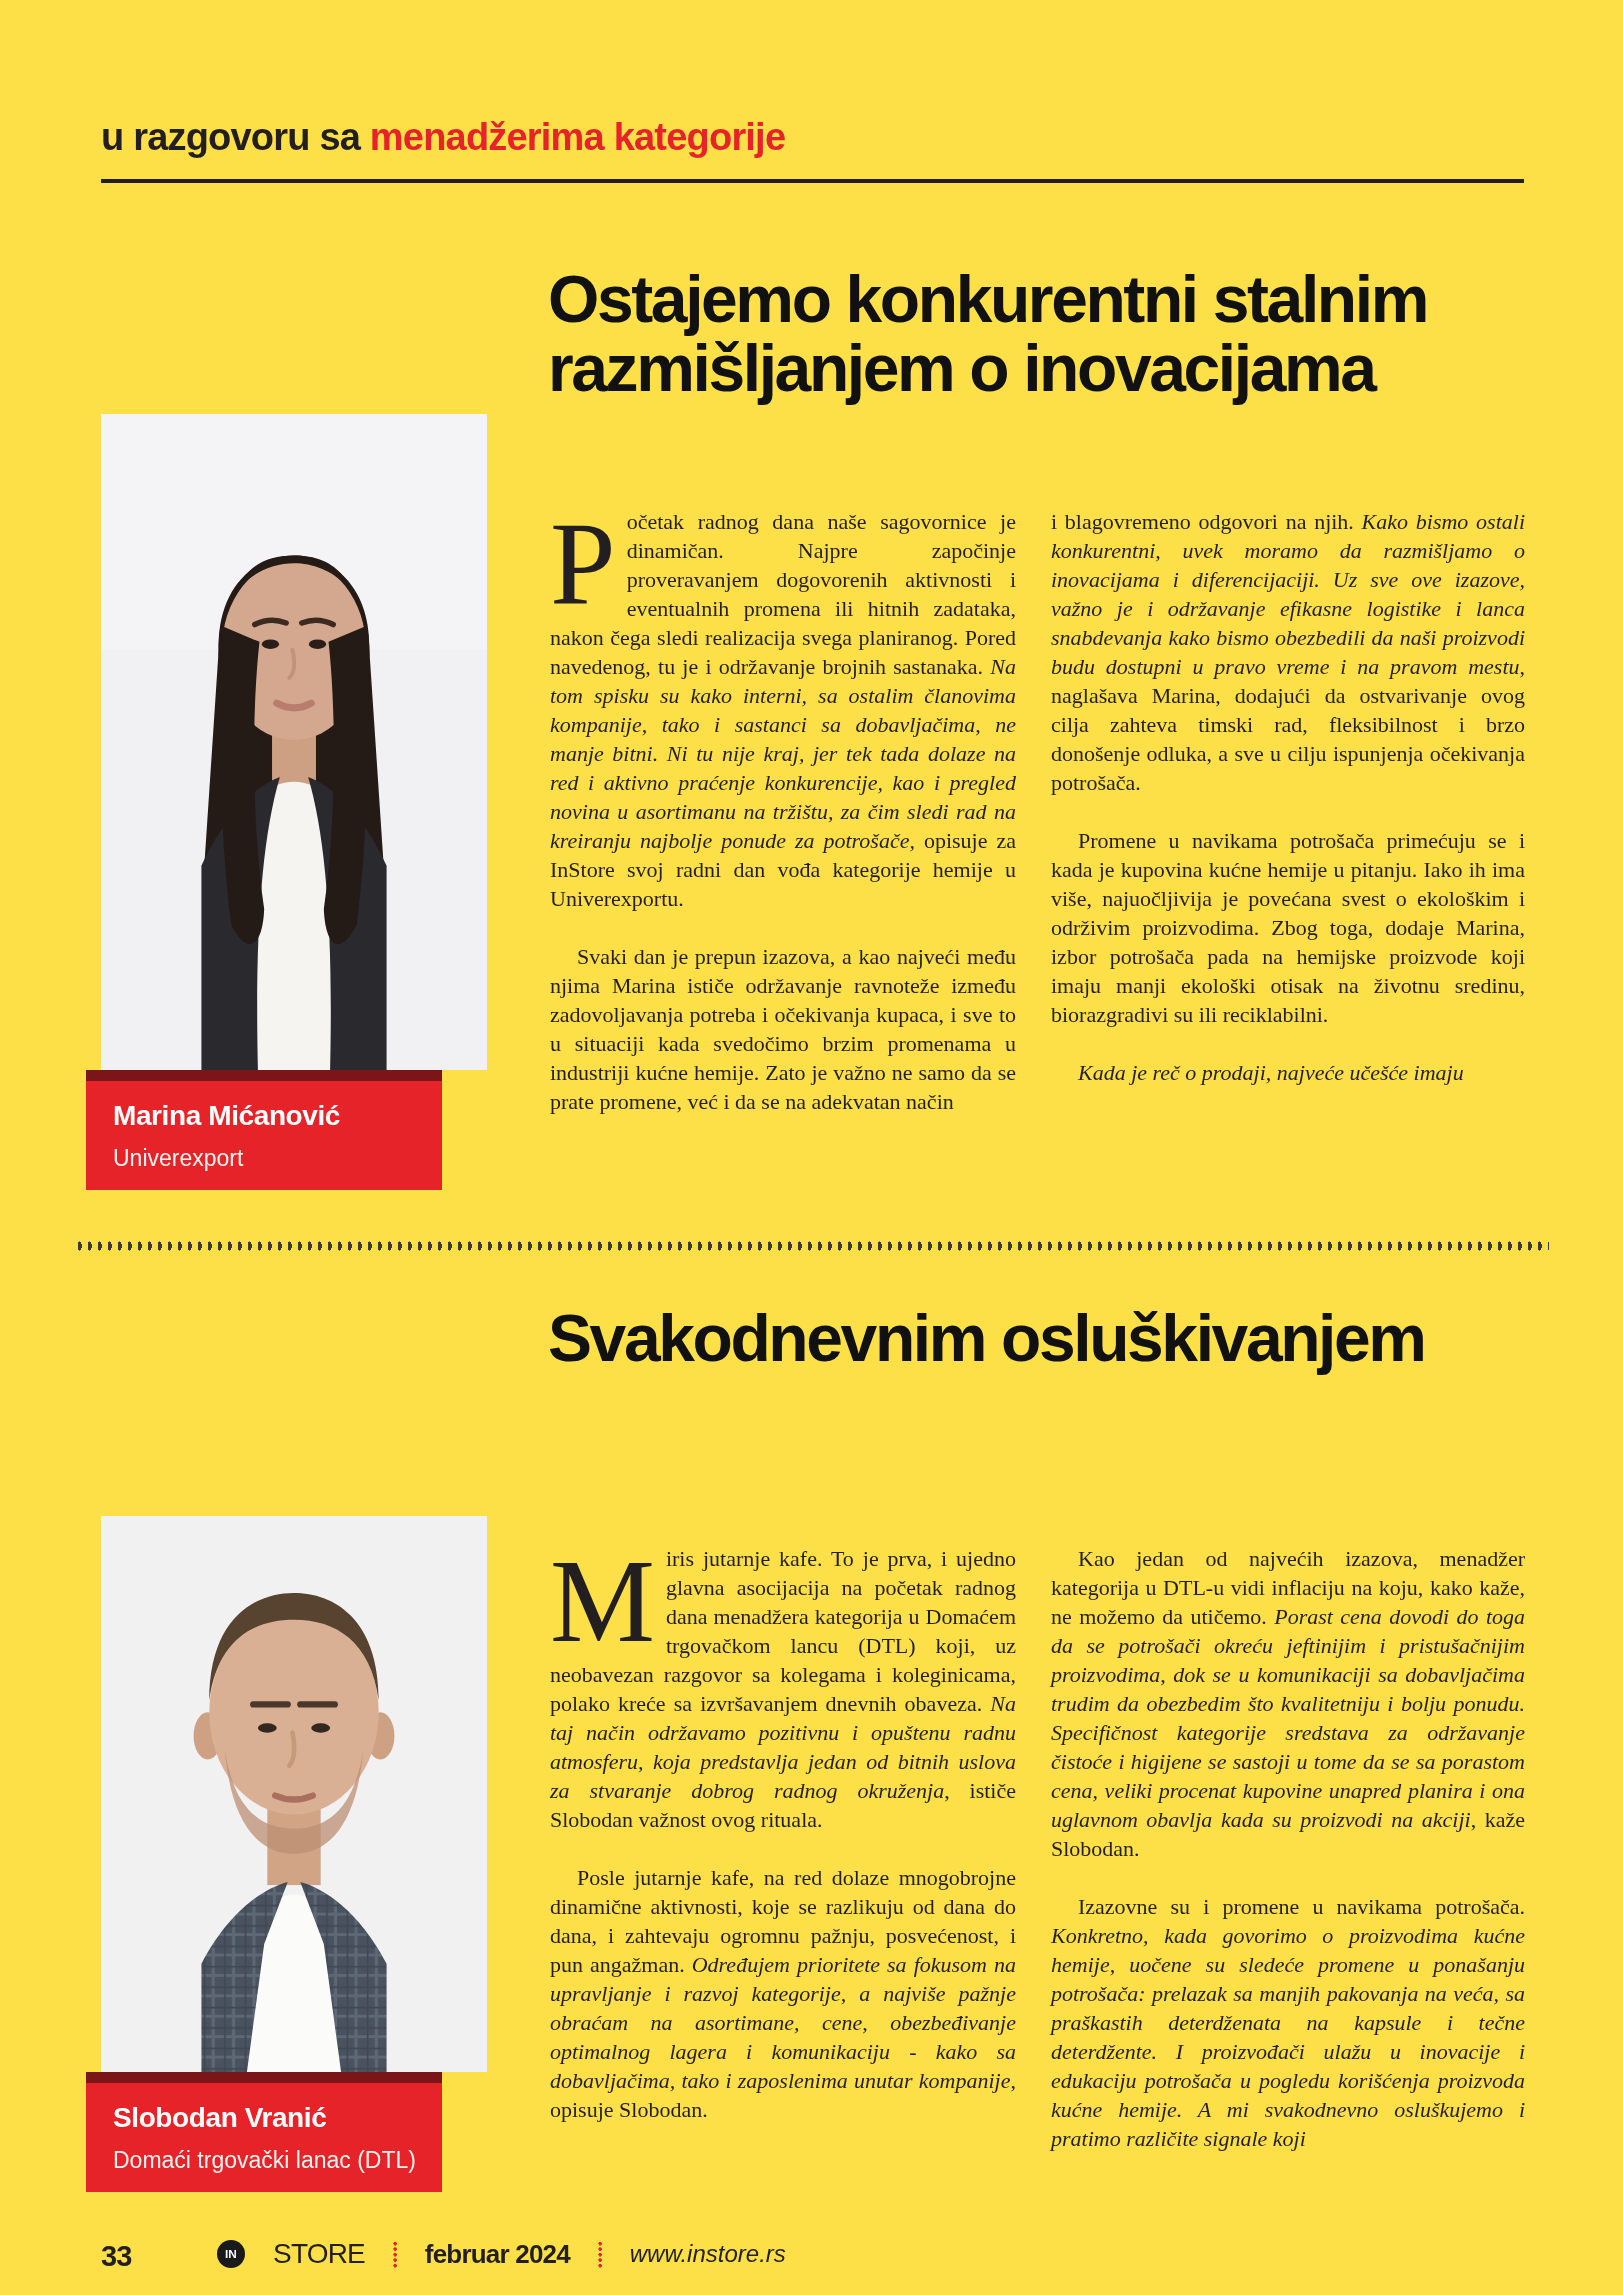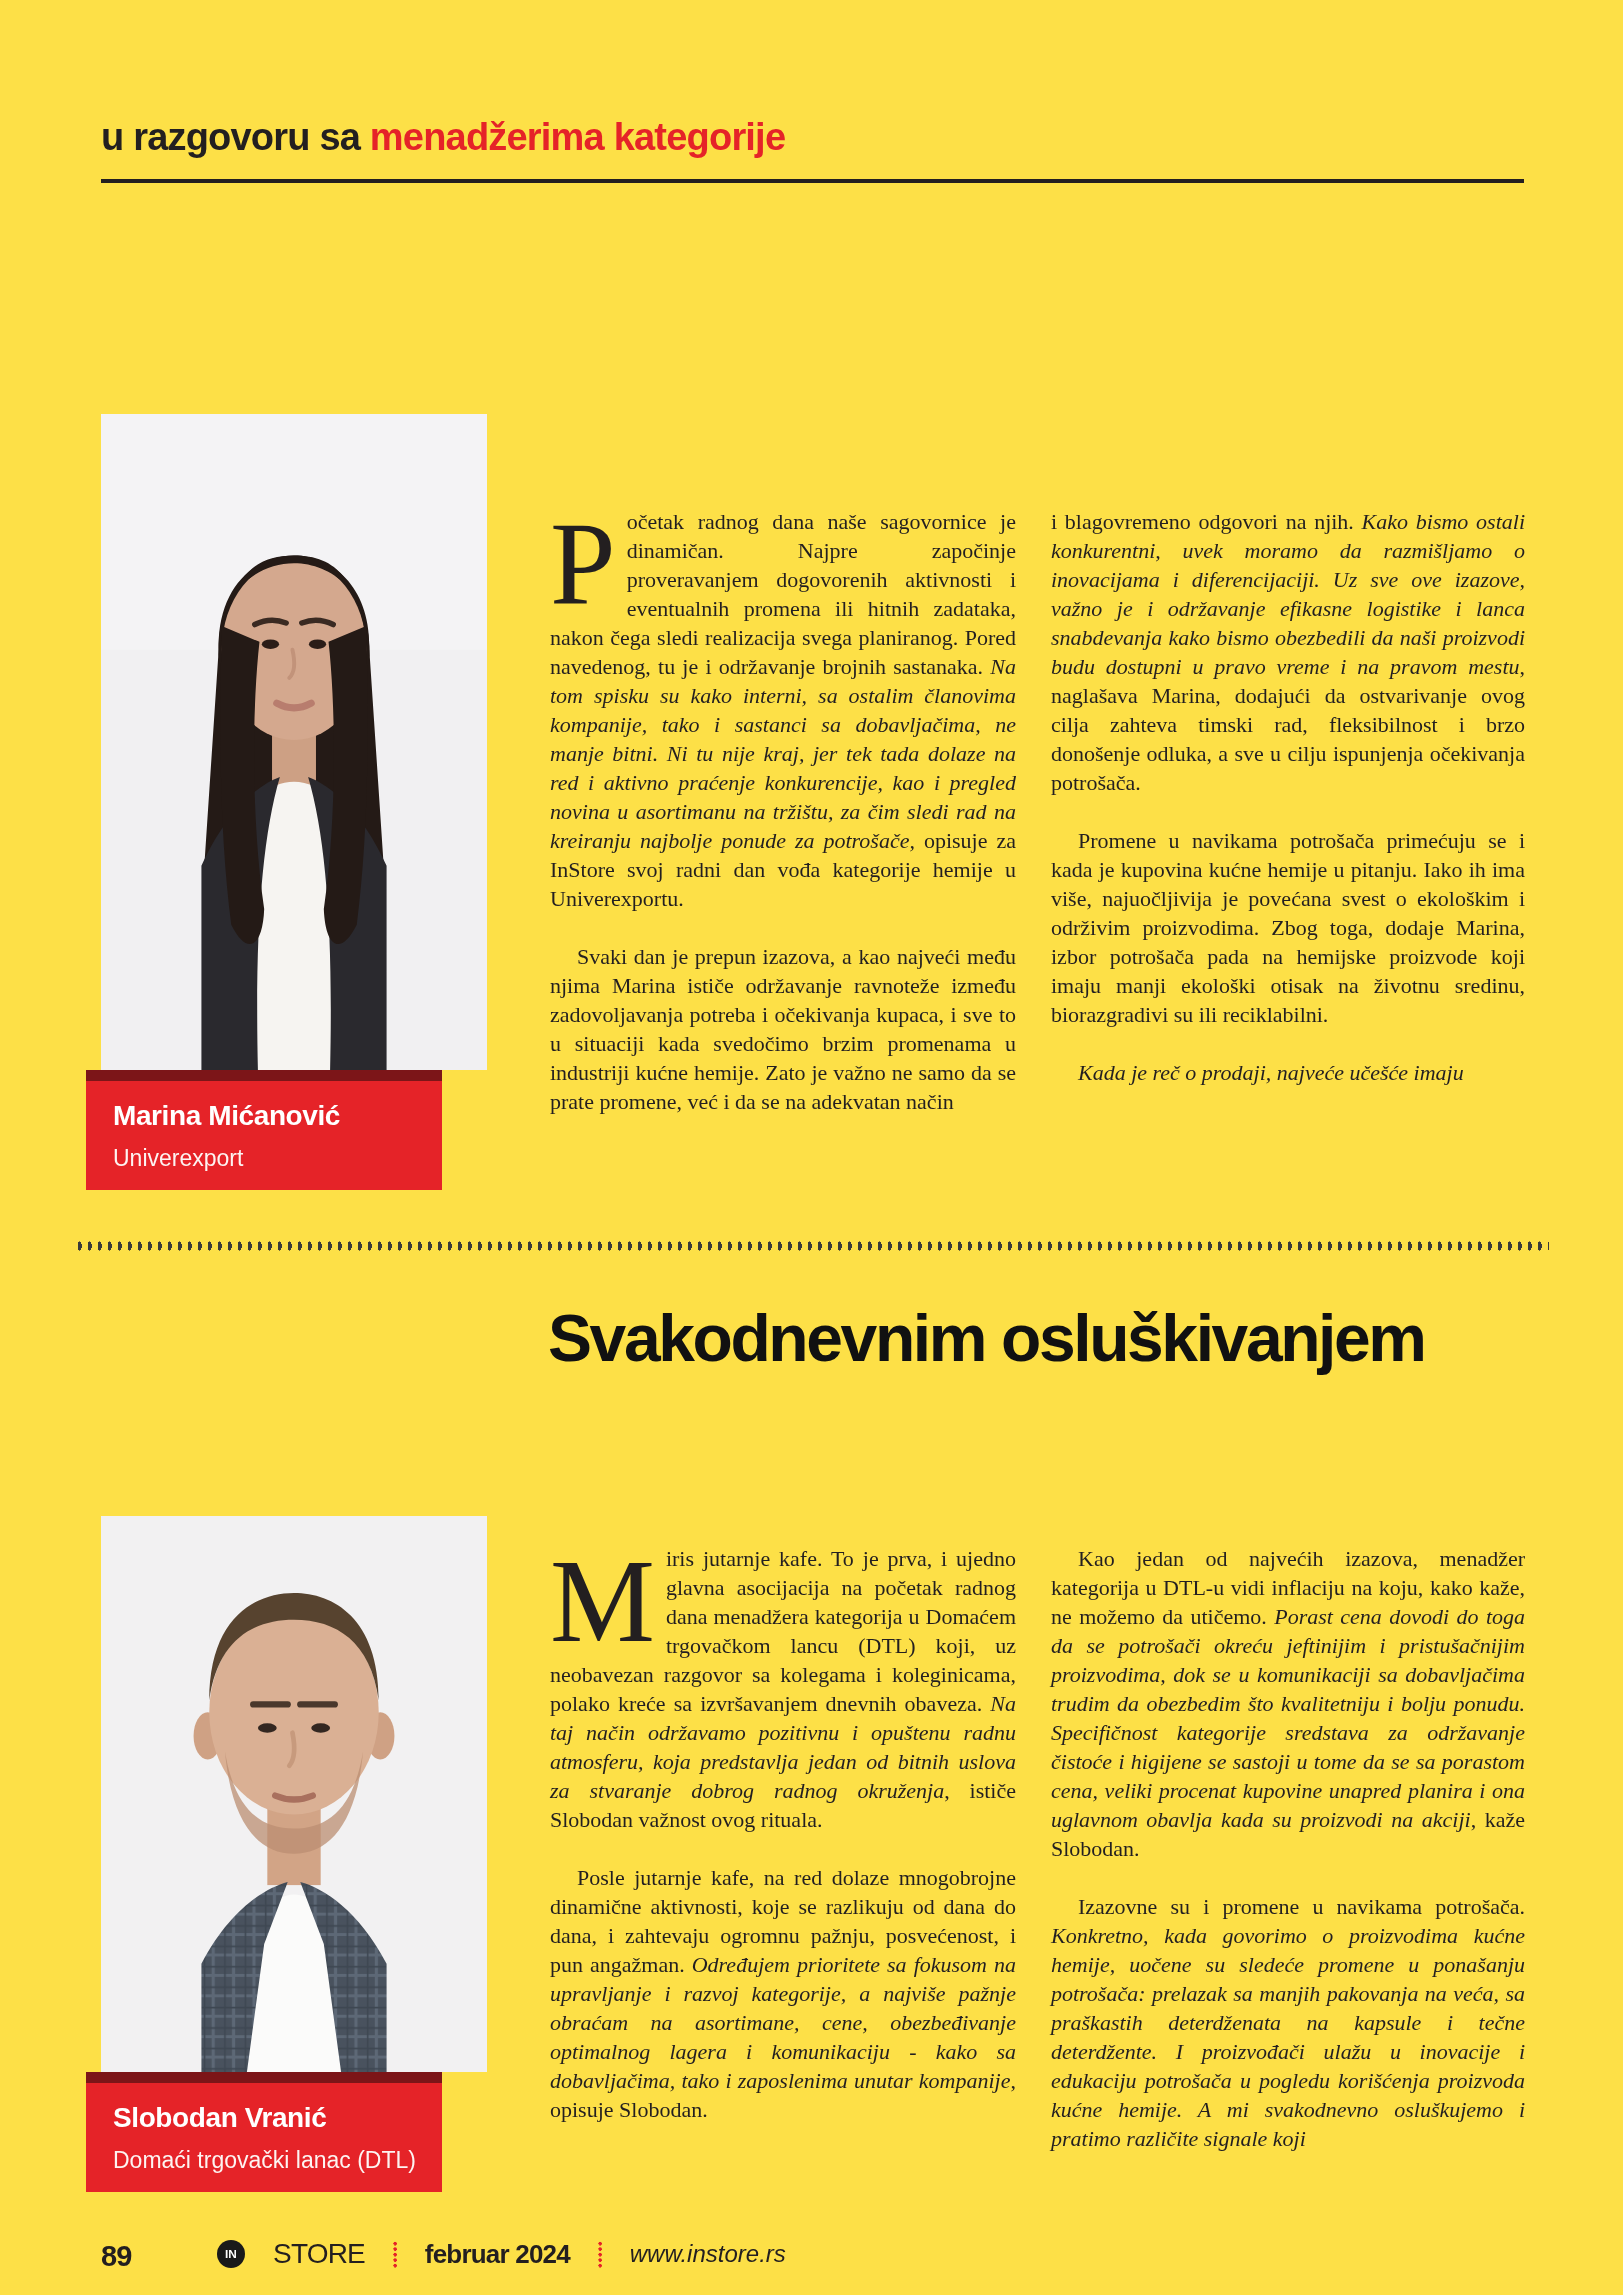--- a/index.html
+++ b/index.html
@@ -62,20 +62,24 @@
   .site{font-size:24px;font-weight:400;font-style:italic;}
 </style>
 </head>
 <body>
 
 <div id="page">
 
   <div id="kicker"><span>u razgovoru sa </span><span class="hl">menadžerima kategorije</span></div>
   <div id="header-rule"></div>
 
+  <div id="title-1" class="art-title">
+    <span>Ostajemo konkurentni stalnim</span>
+    <span>razmišljanjem o inovacijama</span>
+  </div>
 
   <div id="photo-1" class="photo">
     <svg viewBox="0 0 492 835" preserveAspectRatio="none">
       <rect width="492" height="835" fill="#f1f0f2"></rect>
       <rect width="492" height="300" fill="#f4f3f5"></rect>
 
       <path d="M150,300 C146,140 346,140 342,300 L362,600 C366,680 300,720 246,720 C192,720 126,680 130,600 Z" fill="#241a16"></path>
 
       <rect x="218" y="390" width="56" height="90" fill="#cda084"></rect>
 
@@ -168,21 +172,21 @@
     <p><span class="dropcap">M</span><span><span>iris jutarnje kafe. To je prva, i ujedno glavna asocijacija na početak radnog dana menadžera kategorija u Domaćem trgovačkom lancu (DTL) koji, uz neobavezan razgovor sa kolegama i koleginicama, polako kreće sa izvršavanjem dnevnih obaveza. </span><span class="it">Na taj način održavamo pozitivnu i opuštenu radnu atmosferu, koja predstavlja jedan od bitnih uslova za stvaranje dobrog radnog okruženja</span><span>, ističe Slobodan važnost ovog rituala.</span></span></p>
     <p class="ind"><span><span>Posle jutarnje kafe, na red dolaze mnogobrojne dinamične aktivnosti, koje se razlikuju od dana do dana, i zahtevaju ogromnu pažnju, posvećenost, i pun angažman. </span><span class="it">Određujem prioritete sa fokusom na upravljanje i razvoj kategorije, a najviše pažnje obraćam na asortimane, cene, obezbeđivanje optimalnog lagera i komunikaciju - kako sa dobavljačima, tako i zaposlenima unutar kompanije</span><span>, opisuje Slobodan.</span></span></p>
   </div>
 
   <div id="a2c2" class="col">
     <p class="ind"><span><span>Kao jedan od najvećih izazova, menadžer kategorija u DTL-u vidi inflaciju na koju, kako kaže, ne možemo da utičemo. </span><span class="it">Porast cena dovodi do toga da se potrošači okreću jeftinijim i pristušačnijim proizvodima, dok se u komunikaciji sa dobavljačima trudim da obezbedim što kvalitetniju i bolju ponudu. Specifičnost kategorije sredstava za održavanje čistoće i higijene se sastoji u tome da se sa porastom cena, veliki procenat kupovine unapred planira i ona uglavnom obavlja kada su proizvodi na akciji</span><span>, kaže Slobodan.</span></span></p>
     <p class="ind"><span><span>Izazovne su i promene u navikama potrošača. </span><span class="it">Konkretno, kada govorimo o proizvodima kućne hemije, uočene su sledeće promene u ponašanju potrošača: prelazak sa manjih pakovanja na veća, sa praškastih deterdženata na kapsule i tečne deterdžente. I proizvođači ulažu u inovacije i edukaciju potrošača u pogledu korišćenja proizvoda kućne hemije. A mi svakodnevno osluškujemo i pratimo različite signale koji</span></span></p>
   </div>
 
   <div id="footer">
-    <div id="page-num">89</div>
+    <div id="page-num">33</div>
     <div id="logo-group">
       <span class="in-circle">IN</span>
       <span class="store">STORE</span>
       <span class="vdots"></span>
       <span class="issue">februar 2024</span>
       <span class="vdots"></span>
       <span class="site">www.instore.rs</span>
     </div>
   </div>
 

